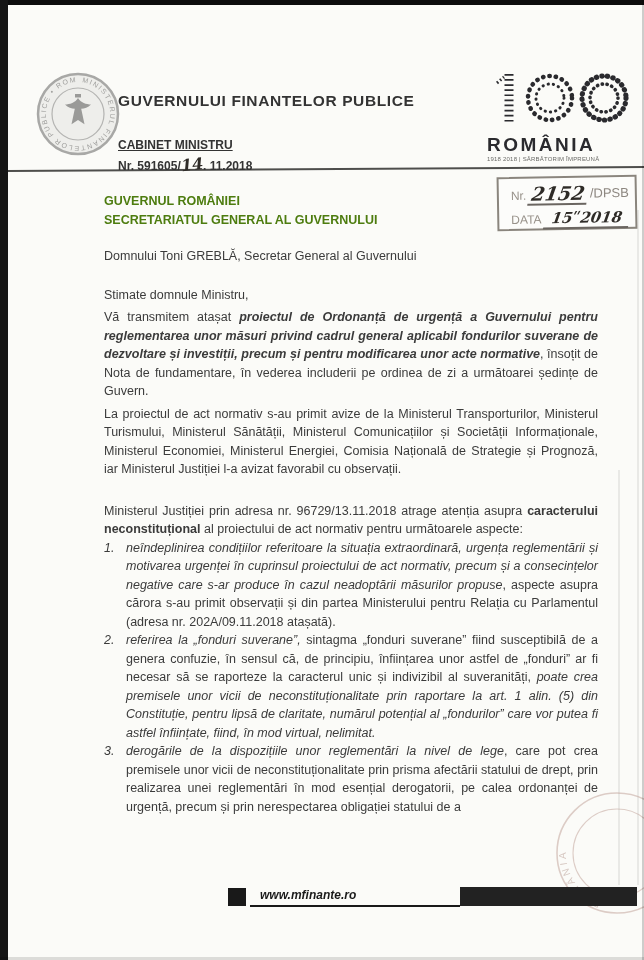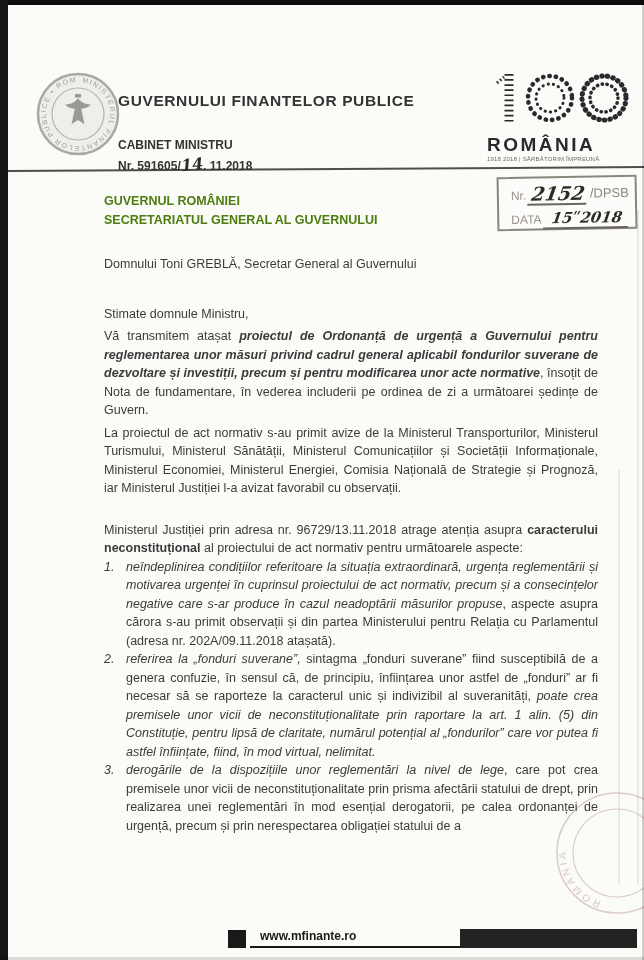--- a/index.html
+++ b/index.html
@@ -13,21 +13,21 @@
   .edge-left{position:absolute;left:0;top:0;width:8px;height:100%;background:#151515;z-index:5;}
   .edge-right{position:absolute;right:0;top:0;width:2px;height:100%;background:rgba(0,0,0,.18);z-index:5;}
   .edge-bottom{position:absolute;left:0;bottom:0;width:100%;height:3px;background:rgba(0,0,0,.12);z-index:5;}
   .streak{position:absolute;width:2px;background:rgba(110,110,105,.12);z-index:1;}
   .streak1{left:618px;top:470px;height:415px;}
   .streak2{left:637px;top:210px;height:675px;}
 
   
   .seal{position:absolute;left:36px;top:72px;width:84px;height:84px;opacity:.85;}
   .ministry-title{position:absolute;left:118px;top:92px;font-size:15.5px;font-weight:bold;letter-spacing:.6px;color:#333;}
-  .cabinet{position:absolute;left:118px;top:138px;font-size:12px;font-weight:bold;color:#333;}
+  .cabinet{position:absolute;left:118px;top:138px;font-size:12px;font-weight:bold;color:#333;text-decoration:underline;}
   .regline{position:absolute;left:118px;top:155px;font-size:12px;font-weight:bold;color:#333;z-index:2;}
   .reg-hand{font-family:"DejaVu Serif",serif;font-style:italic;font-weight:bold;font-size:16px;color:#2e2b27;display:inline-block;transform:rotate(-6deg);}
   .head-rule{position:absolute;left:8px;top:170px;width:636px;height:2px;background:#4e4e4c;transform:rotate(-0.35deg);transform-origin:left center;}
 
   
   .centenary{position:absolute;left:487px;top:66px;width:150px;text-align:left;color:#2a2a2e;}
   .centenary .ro{font-size:19px;font-weight:bold;letter-spacing:2.5px;line-height:1;margin-top:1px;}
   .centenary .tagline{font-size:6px;color:#6a6a66;letter-spacing:.2px;margin-top:2px;white-space:nowrap;}
 
   
@@ -37,33 +37,33 @@
   .st-label{font-size:12px;color:#98928a;margin-right:3px;padding-bottom:3px;flex:0 0 auto;margin-left:6px;}
   .st-hand{font-family:"DejaVu Serif",serif;font-style:italic;font-weight:bold;color:#2e2b27;
     border-bottom:2px solid #6a6560;flex:1;text-align:center;transform:skewX(-10deg);line-height:1;}
   .st-hand.no{font-size:19px;}
   .st-hand.date{font-size:15px;padding-bottom:1px;}
   .st-suffix{font-size:13px;color:#8d8press0;color:#8d8780;margin-left:2px;padding-bottom:4px;flex:0 0 auto;}
 
   
   .content{position:absolute;left:104px;top:192px;width:494px;font-size:12.5px;line-height:18.5px;z-index:2;}
   .recipient{font-weight:bold;color:#4d7c0f;}
-  .addressee{margin-top:26px;}
-  .salutation{margin-top:31px;}
+  .addressee{margin-top:18px;}
+  .salutation{margin-top:20px;}
   .p{margin-top:4px;text-align:justify;}
   .p.first{}
   .p.gap{margin-top:23px;}
   .run.b{font-weight:bold;}
   .run.i{font-style:italic;}
   .run.bi{font-weight:bold;font-style:italic;}
   .li{position:relative;padding-left:22px;text-align:justify;}
   .li .num{position:absolute;left:0;top:0;font-style:italic;}
 
   
-  .footer{position:absolute;left:228px;right:7px;top:927px;display:flex;align-items:flex-end;z-index:3;}
+  .footer{position:absolute;left:228px;right:7px;top:886px;display:flex;align-items:center;z-index:3;font-style:italic;}
   .f-square{width:18px;height:18px;background:#191919;flex:0 0 auto;}
   .f-site{flex:0 0 200px;margin-left:4px;font-size:12px;font-weight:bold;color:#1a1a1a;
     padding:2px 0 1px 10px;border-bottom:2px solid #191919;height:16px;box-sizing:content-box;}
   .f-bar{flex:1;height:19px;background:#222;}
 
   
   .corner-stamp{position:absolute;left:552px;top:788px;width:130px;height:130px;opacity:.55;z-index:1;}
 </style>
 </head>
 <body>

